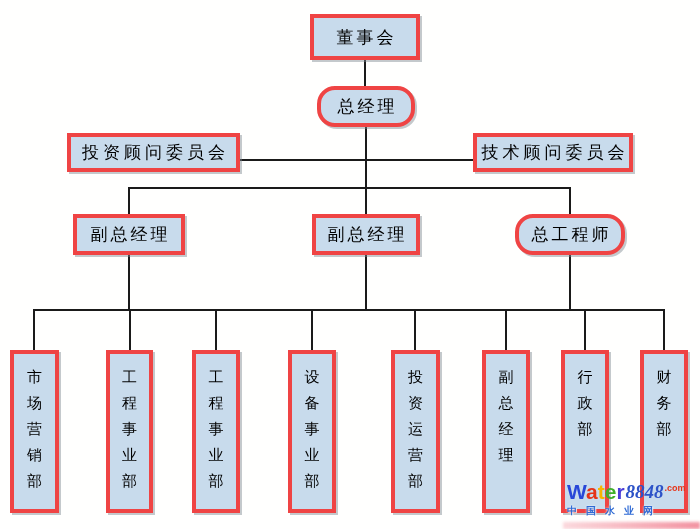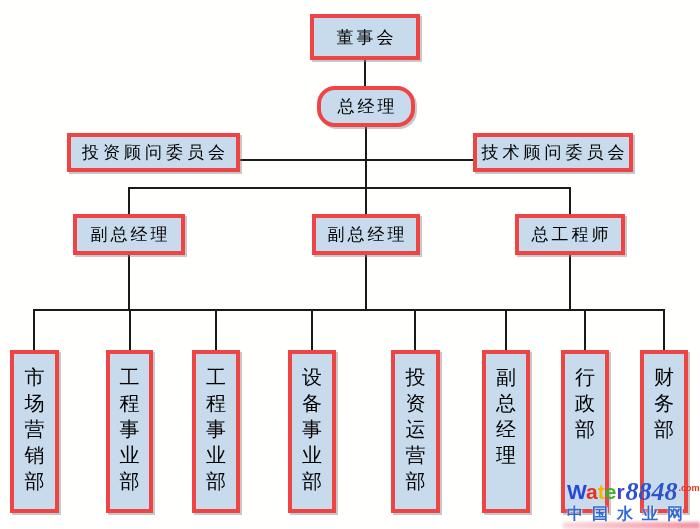--- a/index.html
+++ b/index.html
@@ -22,55 +22,55 @@
     align-items: center;
     justify-content: center;
     color: #000;
   }
   .hbox .lbl { font-size: 17px; letter-spacing: 3px; text-indent: 3px; white-space: nowrap; }
   .wide .lbl { letter-spacing: 4px; text-indent: 4px; }
   .vbox { align-items: flex-start; }
   .vbox .lbl {
     width: 1.05em;
     margin: 10px auto 0;
-    font-size: 20px;
+    font-size: 15px;
     line-height: 26px;
     text-align: center;
     word-break: break-all;
   }
   
   #b-board   { left:310px; top:14px;  width:110px; height:46px; }
   #b-gm      { left:317px; top:86px;  width:98px;  height:41px;border-radius:18px; }
   #b-invest  { left:67px;  top:133px; width:173px; height:39px; }
   #b-tech    { left:473px; top:133px; width:160px; height:39px; }
   #b-dgm1    { left:73px;  top:214px; width:112px; height:41px; }
   #b-dgm2    { left:312px; top:214px; width:108px; height:41px; }
-  #b-ce      { left:515px; top:214px; width:110px; height:41px; }
+  #b-ce      { left:515px; top:214px; width:110px; height:41px;border-radius:18px; }
   #b-d1 { left:10px;  top:350px; width:49px; height:163px; }
   #b-d2 { left:106px; top:350px; width:47px; height:163px; }
   #b-d3 { left:192px; top:350px; width:48px; height:163px; }
   #b-d4 { left:288px; top:350px; width:48px; height:163px; }
   #b-d5 { left:391px; top:350px; width:49px; height:163px; }
   #b-d6 { left:482px; top:350px; width:48px; height:163px; }
   #b-d7 { left:561px; top:350px; width:48px; height:163px; }
   #b-d8 { left:640px; top:350px; width:48px; height:163px; }
   
   .ln { position:absolute; background:#1a1a1a; }
   .v  { width:2px; }
   .h  { height:2px; }
   
   .wm { position:absolute; left:567px; top:481px; width:133px; }
   .wm-line1 { display:flex; align-items:flex-start; white-space:nowrap; }
   .wm-water { font-family:"Liberation Sans","DejaVu Sans",sans-serif; font-weight:bold; font-size:21px; line-height:22px; }
-  .wm-num { font-family:"Liberation Serif","DejaVu Serif",serif; font-style:italic; font-weight:bold; font-size:26px; line-height:22px; color:#2d53c8; margin-left:1px; }
+  .wm-num { font-family:"Liberation Serif","DejaVu Serif",serif; font-style:italic; font-weight:bold; font-size:19px; line-height:22px; color:#2d53c8; margin-left:1px; }
   .wm-tld { font-family:"Liberation Sans","DejaVu Sans",sans-serif; font-weight:bold; font-size:9px; color:#e63317; margin-left:1px; line-height:14px; }
   .wm-cn {
     margin-top:1px;
     font-family:"Liberation Sans","DejaVu Sans",sans-serif;
-    font-weight:bold; font-size:16px; color:#2e6ad4;
+    font-weight:bold; font-size:10px; color:#2e6ad4;
     letter-spacing:9px; white-space:nowrap;
     text-shadow: 0 0 2px #ffffff, 1px 1px 0 rgba(255,255,255,0.8);
   }
   .wm-redglow {
     position:absolute; left:563px; top:522px; width:137px; height:7px;
     background: linear-gradient(90deg, rgba(230,40,70,0.18), rgba(230,40,70,0.5));
     filter: blur(1.5px);
   }
 </style>
 </head>

